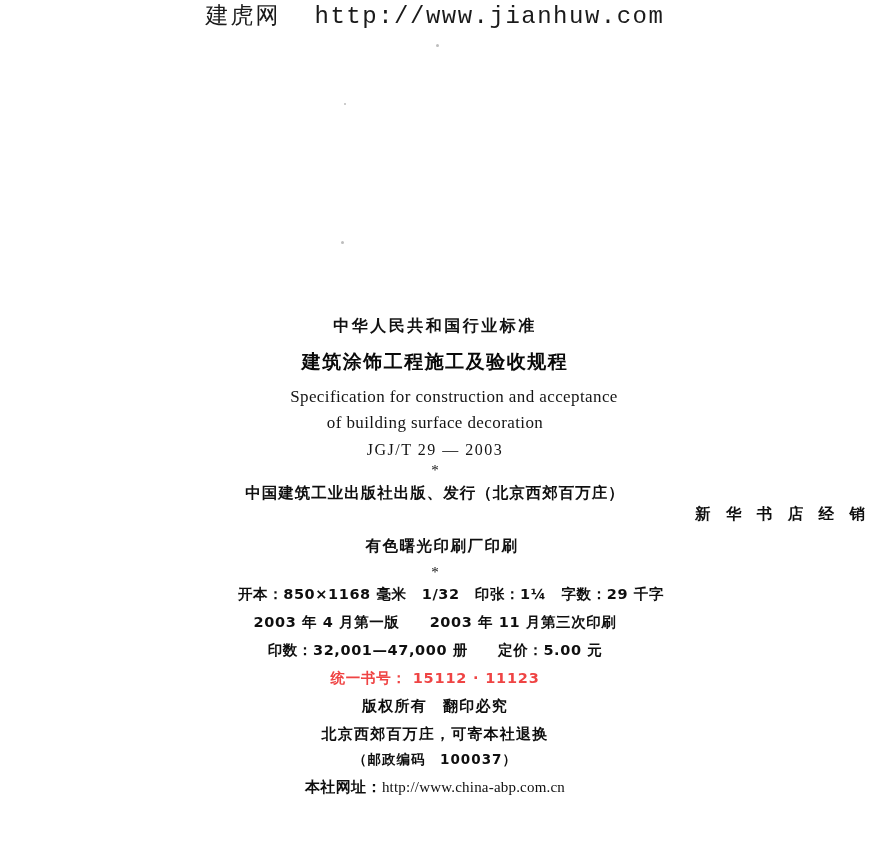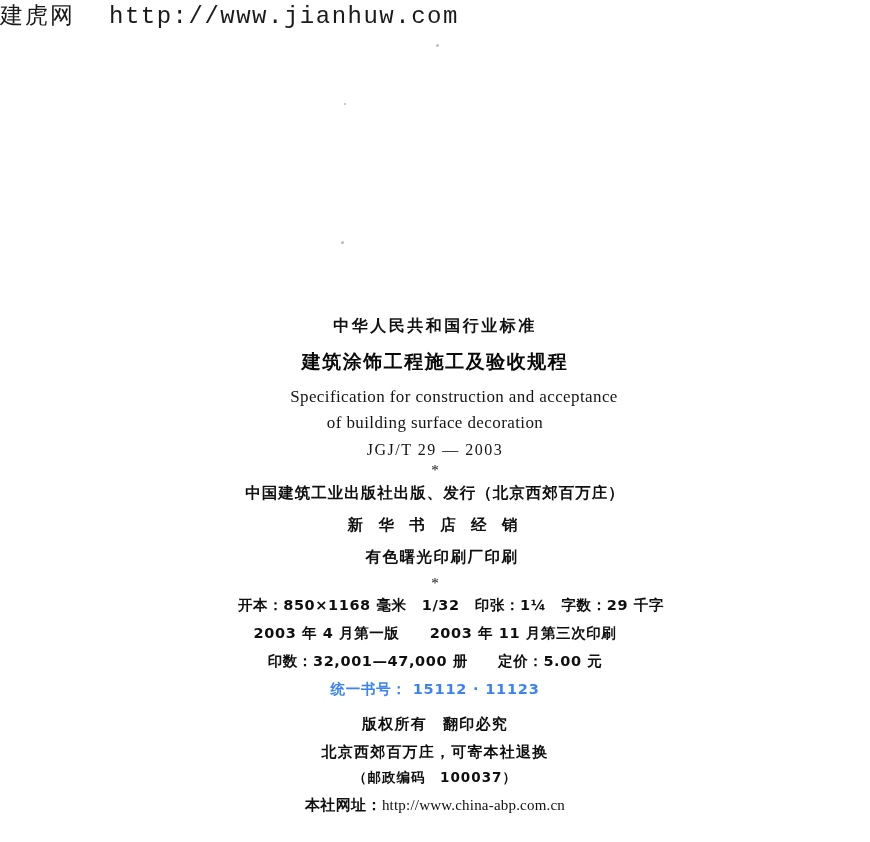--- a/index.html
+++ b/index.html
@@ -21,20 +21,21 @@
     width: 870px;
     height: 842px;
     background: #ffffff;
   }
   
   .watermark {
     position: absolute;
     top: 0px;
     left: 0;
     width: 870px;
+    text-align: center;
     font-family: "Liberation Mono", monospace;
     font-size: 25px;
     letter-spacing: 1px;
     color: #1a1a1a;
     white-space: nowrap;
   }
   .watermark .wm-cn {
     font-family: "DejaVu Sans", sans-serif;
     font-size: 23px;
     letter-spacing: 2px;
@@ -107,30 +108,30 @@
     letter-spacing: 0;
     margin: 0 0 6px 0;
     line-height: 14px;
     color: #111;
   }
   .l-pub {
     font-family: "DejaVu Sans", sans-serif;
     font-size: 15.5px;
     font-weight: 700;
     letter-spacing: 1px;
-    margin-bottom: 11px;
     color: #0f0f0f;
   }
   .l-dist {
     font-family: "DejaVu Sans", sans-serif;
     font-size: 15.5px;
     font-weight: 700;
     letter-spacing: 5px;
     margin-bottom: 11px;
     color: #0f0f0f;
+    text-align: right;
   }
   .l-print {
     font-family: "DejaVu Sans", sans-serif;
     font-size: 15.5px;
     font-weight: 700;
     letter-spacing: 1.5px;
     margin-bottom: 8px;
     color: #0f0f0f;
     padding-left: 14px;
   }
@@ -149,22 +150,22 @@
     font-weight: 700;
     letter-spacing: 0.6px;
     margin-bottom: 9px;
     color: #0f0f0f;
   }
   .l-isbn {
     font-family: "DejaVu Sans", sans-serif;
     font-size: 14.5px;
     font-weight: 700;
     letter-spacing: 0.8px;
-    margin-bottom: 16px;
-    color: #3b82f6;
+    margin-bottom: 9px;
+    color: #ef4444;
   }
   .l-rights {
     font-family: "DejaVu Sans", sans-serif;
     font-size: 15px;
     font-weight: 700;
     letter-spacing: 1.2px;
     margin-bottom: 9px;
     color: #0f0f0f;
   }
   .l-return {

